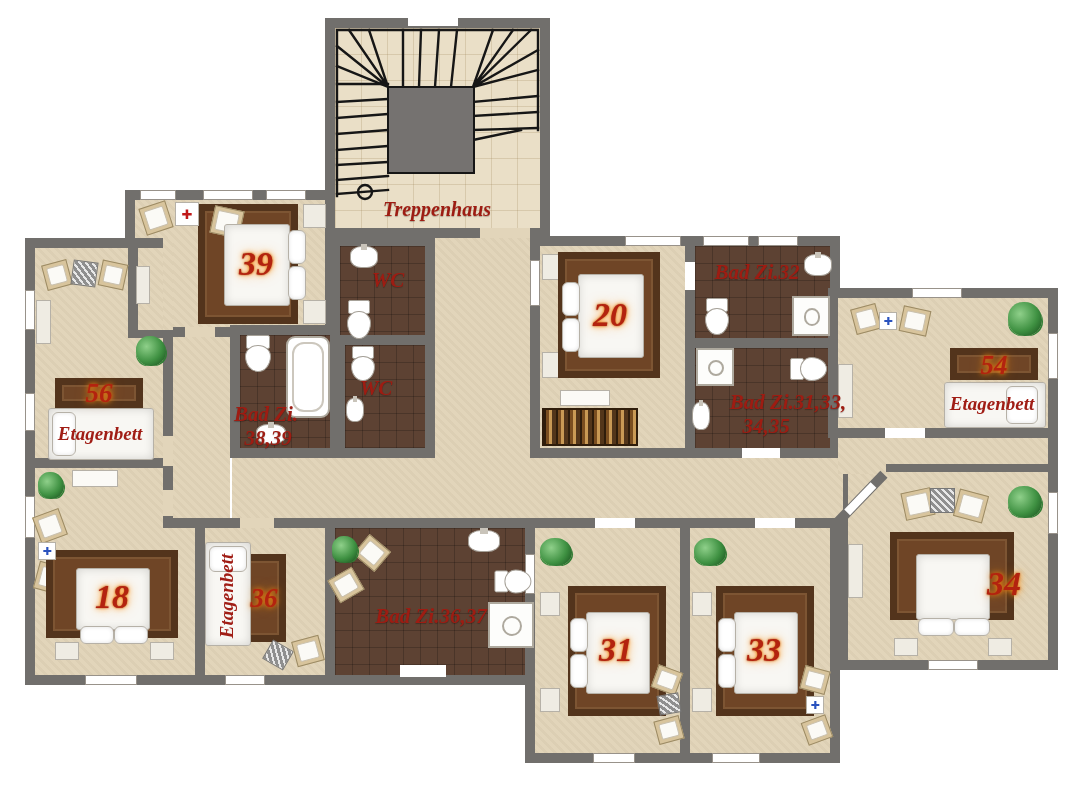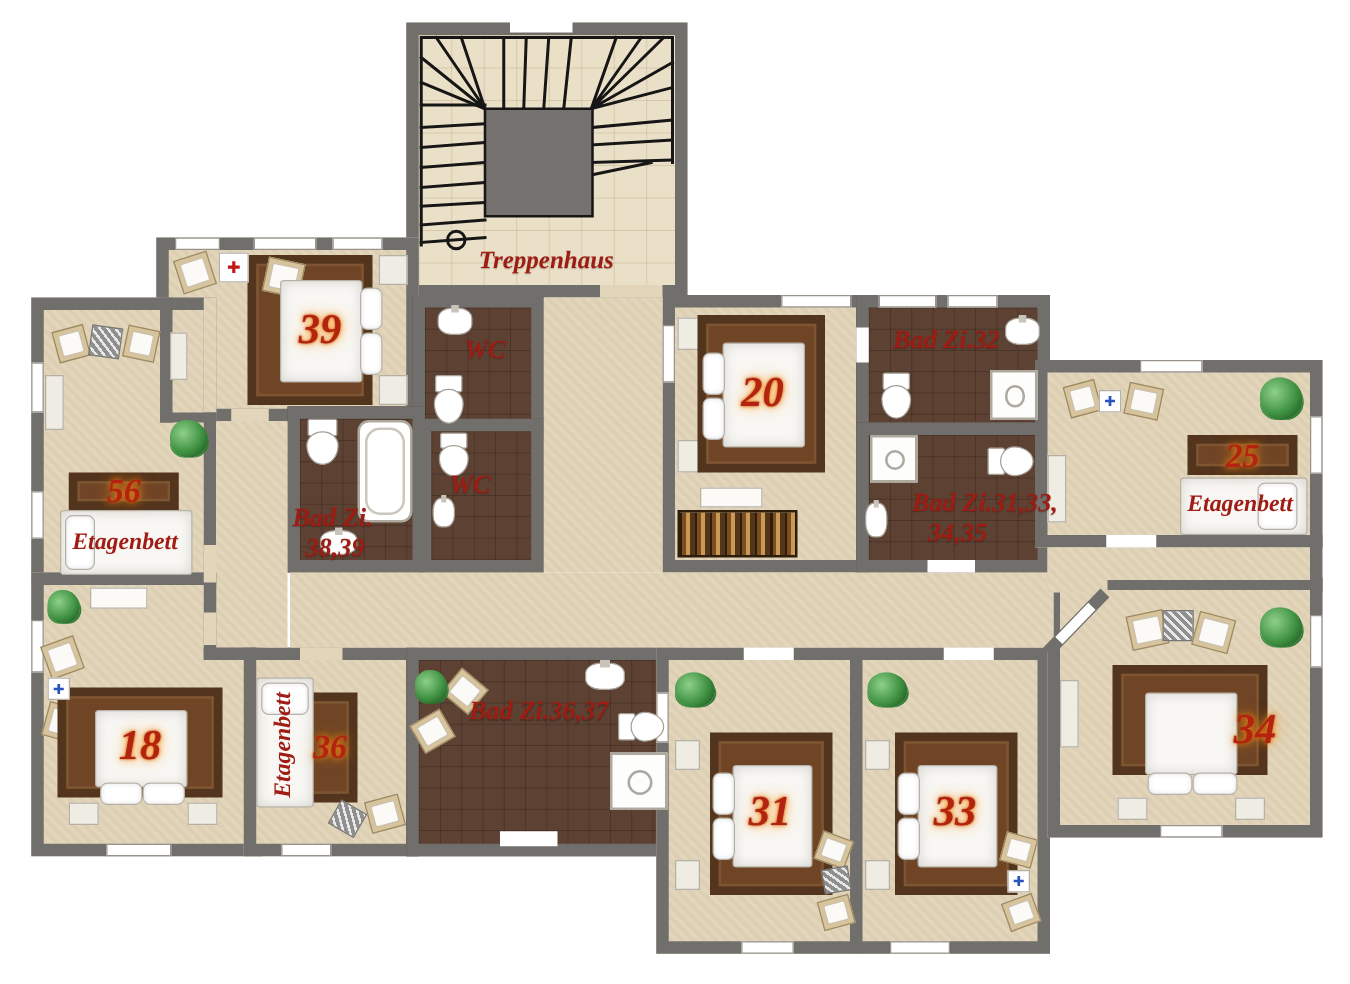--- a/index.html
+++ b/index.html
@@ -304,28 +304,28 @@
   <div class="iconsq" style="left:806px;top:696px;width:16px;height:16px;color:#2a52be;font-size:11px;">✚</div>
   <div class="chair" style="left:804px;top:718px;width:24px;height:22px;transform:rotate(-20deg);"></div>
 
   <div class="rlabel" style="left:437px;top:209px;font-size:20px;">Treppenhaus</div>
   <div class="num" style="left:256px;top:264px;">39</div>
   <div class="num sm" style="left:99px;top:393px;">56</div>
   <div class="etag" style="left:100px;top:434px;">Etagenbett</div>
   <div class="num" style="left:112px;top:597px;">18</div>
   <div class="num sm" style="left:264px;top:598px;">36</div>
   <div class="etag vert" style="left:227px;top:596px;">Etagenbett</div>
-  <div class="num sm" style="left:994px;top:365px;">25</div>
+  <div class="num sm" style="left:994px;top:365px;">54</div>
   <div class="etag" style="left:992px;top:404px;">Etagenbett</div>
   <div class="num" style="left:1004px;top:584px;font-style:italic;">34</div>
   <div class="num" style="left:764px;top:650px;">33</div>
   <div class="num" style="left:610px;top:315px;">20</div>
   <div class="num" style="left:616px;top:650px;">31</div>
   <div class="rlabel" style="left:388px;top:280px;">WC</div>
   <div class="rlabel" style="left:376px;top:388px;">WC</div>
   <div class="rlabel" style="left:266px;top:414px;">Bad Zi.</div>
   <div class="rlabel" style="left:268px;top:438px;">38,39</div>
   <div class="rlabel" style="left:757px;top:272px;">Bad Zi.32</div>
   <div class="rlabel" style="left:788px;top:402px;">Bad Zi.31,33,</div>
   <div class="rlabel" style="left:766px;top:426px;">34,35</div>
-  <div class="rlabel" style="left:431px;top:569px;text-align:right;">Bad Zi.36,37</div>
+  <div class="rlabel" style="left:431px;top:616px;text-align:right;">Bad Zi.36,37</div>
 
 </div>
 
 </body></html>

